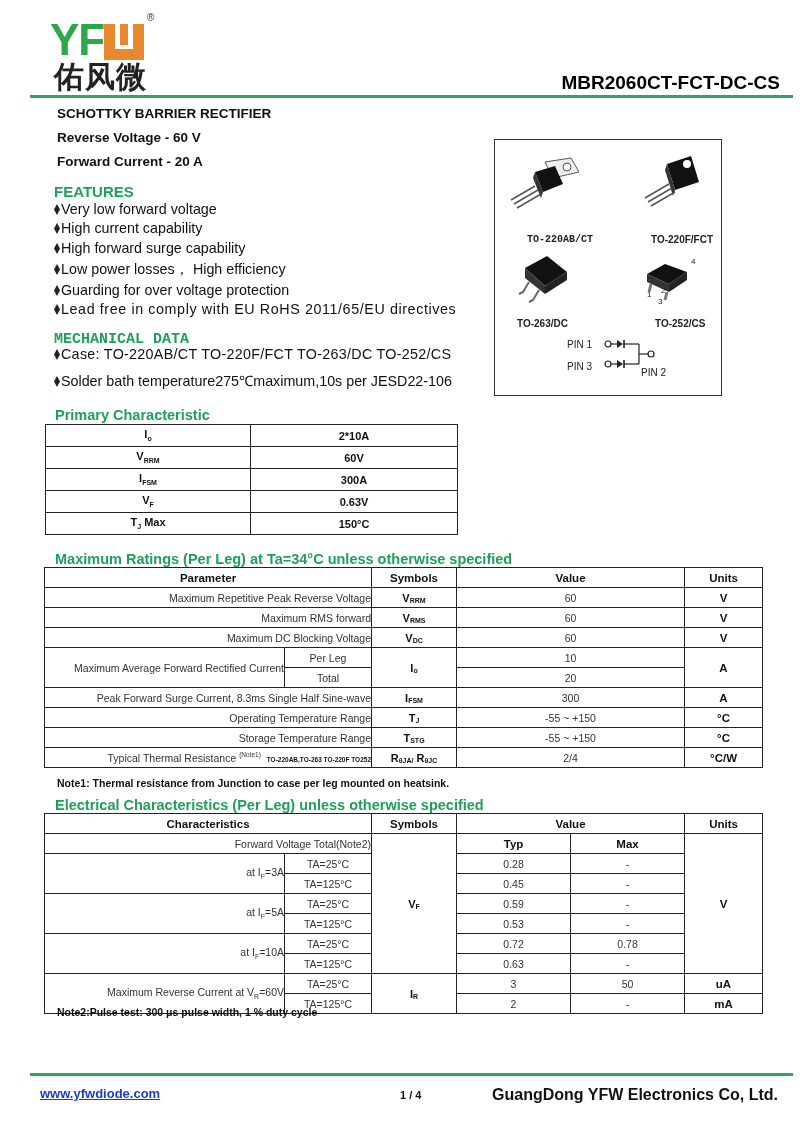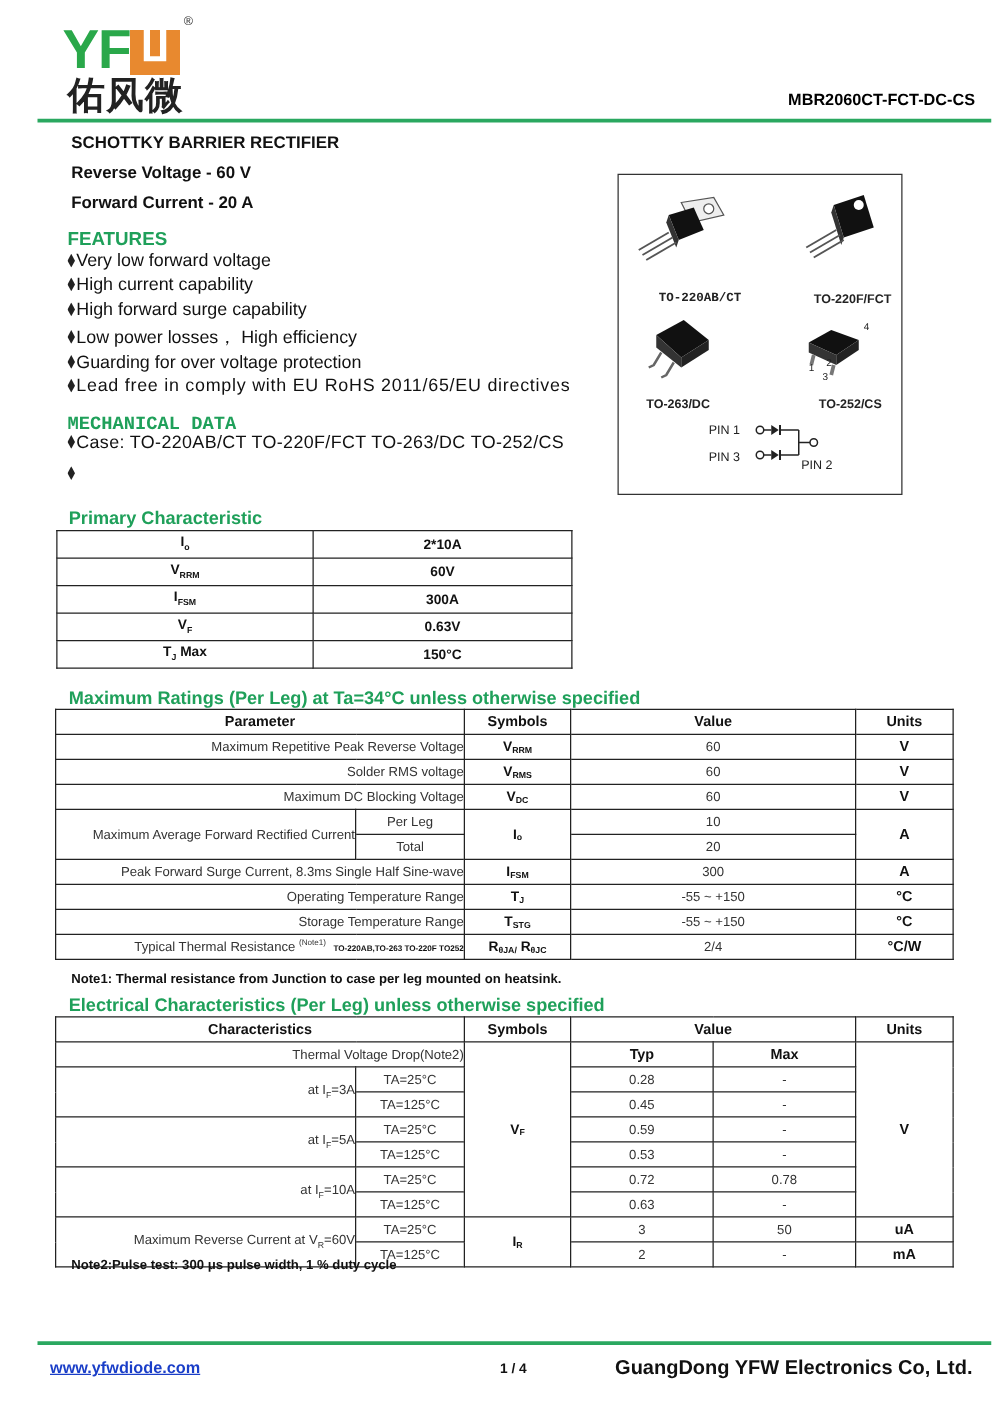--- a/index.html
+++ b/index.html
@@ -4,21 +4,21 @@
 <style>
   html,body{margin:0;padding:0;background:#fff;}
   body{width:800px;height:1135px;position:relative;overflow:hidden;font-family:"Liberation Sans",sans-serif;color:#111;}
   .abs{position:absolute;}
   
   .logo{left:50px;top:12px;width:120px;height:82px;}
   .logo-yf{position:absolute;left:0;top:6px;font-family:"Liberation Sans",sans-serif;font-weight:bold;font-size:44px;color:#2aa84a;letter-spacing:-1px;line-height:44px;}
   .logo-u{position:absolute;left:54px;top:12px;width:40px;height:36px;}
   .logo-reg{position:absolute;left:97px;top:0px;font-size:10px;color:#333;}
   .logo-cn{position:absolute;left:4px;top:48px;font-size:30px;font-weight:bold;color:#222;letter-spacing:1px;line-height:34px;font-family:"DejaVu Sans",sans-serif;}
-  .part-title{right:20px;top:72px;font-size:13px;font-weight:bold;color:#000;}
+  .part-title{right:20px;top:72px;font-size:19px;font-weight:bold;color:#000;}
   .hr-green{height:3px;background:#2aa860;}
   .hdr-line{left:30px;top:95px;width:763px;}
   .ftr-line{left:30px;top:1073px;width:763px;}
   .sub{left:57px;font-size:13.5px;font-weight:bold;}
   .green-h{color:#1fa05a;font-weight:bold;}
   .feat-h{left:54px;top:183px;font-size:15px;}
   .mech-h{left:54px;top:331px;font-size:15px;font-family:Liberation Mono, monospace;}
   .bul{left:54px;font-size:14.3px;color:#111;white-space:nowrap;}
   .bul .dia{display:inline-block;width:6px;height:11px;margin-right:1px;vertical-align:-1px;}
   
@@ -81,21 +81,21 @@
 <div class="abs bul" style="top:301px;letter-spacing:0.6px;"><svg class="dia" viewBox="0 0 6 11">
       <path d="M3 0 L6 5.5 L3 11 L0 5.5Z" fill="#222"></path>
     </svg><span>Lead free in comply with EU RoHS 2011/65/EU directives</span></div>
 
 <div class="abs green-h mech-h">MECHANICAL DATA</div>
 <div class="abs bul" style="top:346px;letter-spacing:0.3px;"><svg class="dia" viewBox="0 0 6 11">
       <path d="M3 0 L6 5.5 L3 11 L0 5.5Z" fill="#222"></path>
     </svg><span>Case: TO-220AB/CT TO-220F/FCT TO-263/DC TO-252/CS</span></div>
 <div class="abs bul" style="top:371px;"><svg class="dia" viewBox="0 0 6 11">
       <path d="M3 0 L6 5.5 L3 11 L0 5.5Z" fill="#222"></path>
-    </svg></div>
+    </svg><span>Solder bath temperature275℃maximum,10s per JESD22-106</span></div>
 
 <div class="abs pkg">
 
   <svg style="position:absolute;left:10px;top:14px;" width="80" height="60" viewBox="0 0 80 60">
     <polygon points="40,8 66,4 74,18 48,24" fill="#eee" stroke="#555" stroke-width="1"></polygon>
     <circle cx="62" cy="13" r="4" fill="#fff" stroke="#555"></circle>
     <polygon points="30,18 50,12 58,30 38,38" fill="#111"></polygon>
     <polygon points="30,18 38,38 36,44 28,24" fill="#333"></polygon>
     <line x1="30" y1="32" x2="6" y2="46" stroke="#555" stroke-width="1.5"></line>
     <line x1="33" y1="36" x2="9" y2="50" stroke="#555" stroke-width="1.5"></line>
@@ -201,21 +201,21 @@
     <th>Value</th>
     <th>Units</th>
   </tr>
   <tr>
     <td colspan="2" class="l">Maximum Repetitive Peak Reverse Voltage</td>
     <td class="c sym"><span>V</span><sub>RRM</sub></td>
     <td class="c">60</td>
     <td class="c b">V</td>
   </tr>
   <tr>
-    <td colspan="2" class="l">Solder RMS voltage</td>
+    <td colspan="2" class="l">Maximum RMS forward</td>
     <td class="c sym"><span>V</span><sub>RMS</sub></td>
     <td class="c">60</td>
     <td class="c b">V</td>
   </tr>
   <tr>
     <td colspan="2" class="l">Maximum DC Blocking Voltage</td>
     <td class="c sym"><span>V</span><sub>DC</sub></td>
     <td class="c">60</td>
     <td class="c b">V</td>
   </tr>
@@ -269,21 +269,21 @@
       <col style="width:78px">
     </colgroup>
   <tbody>
       <tr>
     <th colspan="2">Characteristics</th>
     <th>Symbols</th>
     <th colspan="2">Value</th>
     <th>Units</th>
   </tr>
   <tr>
-    <td colspan="2" class="l">Thermal Voltage Drop(Note2)</td>
+    <td colspan="2" class="l">Forward Voltage Total(Note2)</td>
     <td rowspan="7" class="c sym"><span>V</span><sub>F</sub></td>
     <td class="c b">Typ</td>
     <td class="c b">Max</td>
     <td rowspan="7" class="c b">V</td>
   </tr>
   <tr>
     <td rowspan="2" class="l"><span>at I</span><sub style="font-size:7px">F</sub><span>=3A</span></td>
     <td class="c">TA=25°C</td>
     <td class="c">0.28</td>
     <td class="c">-</td>

